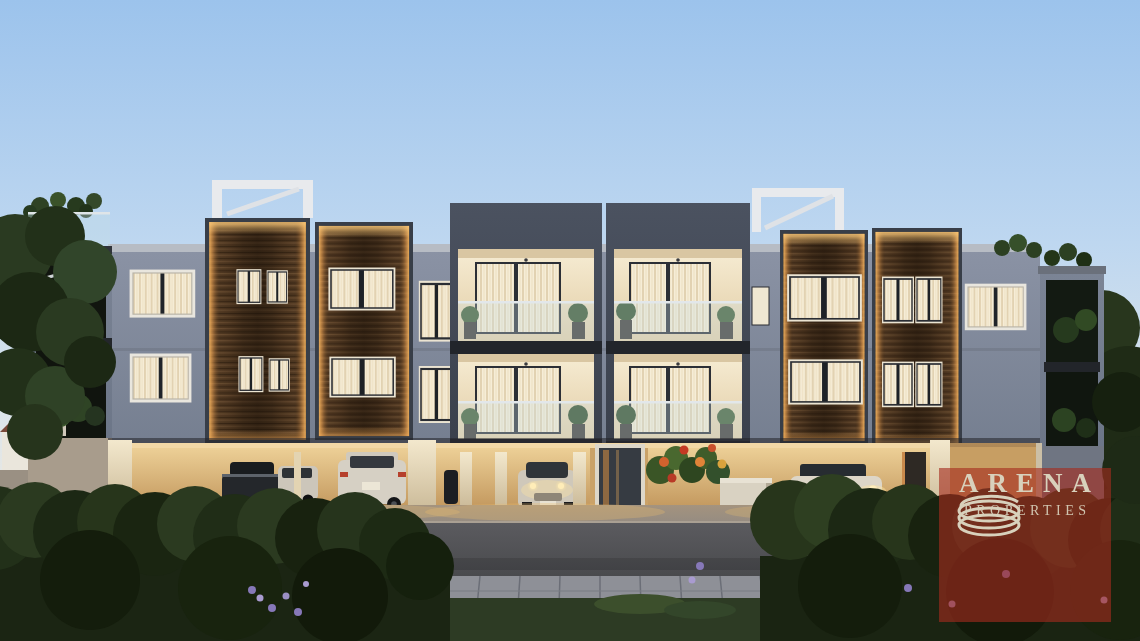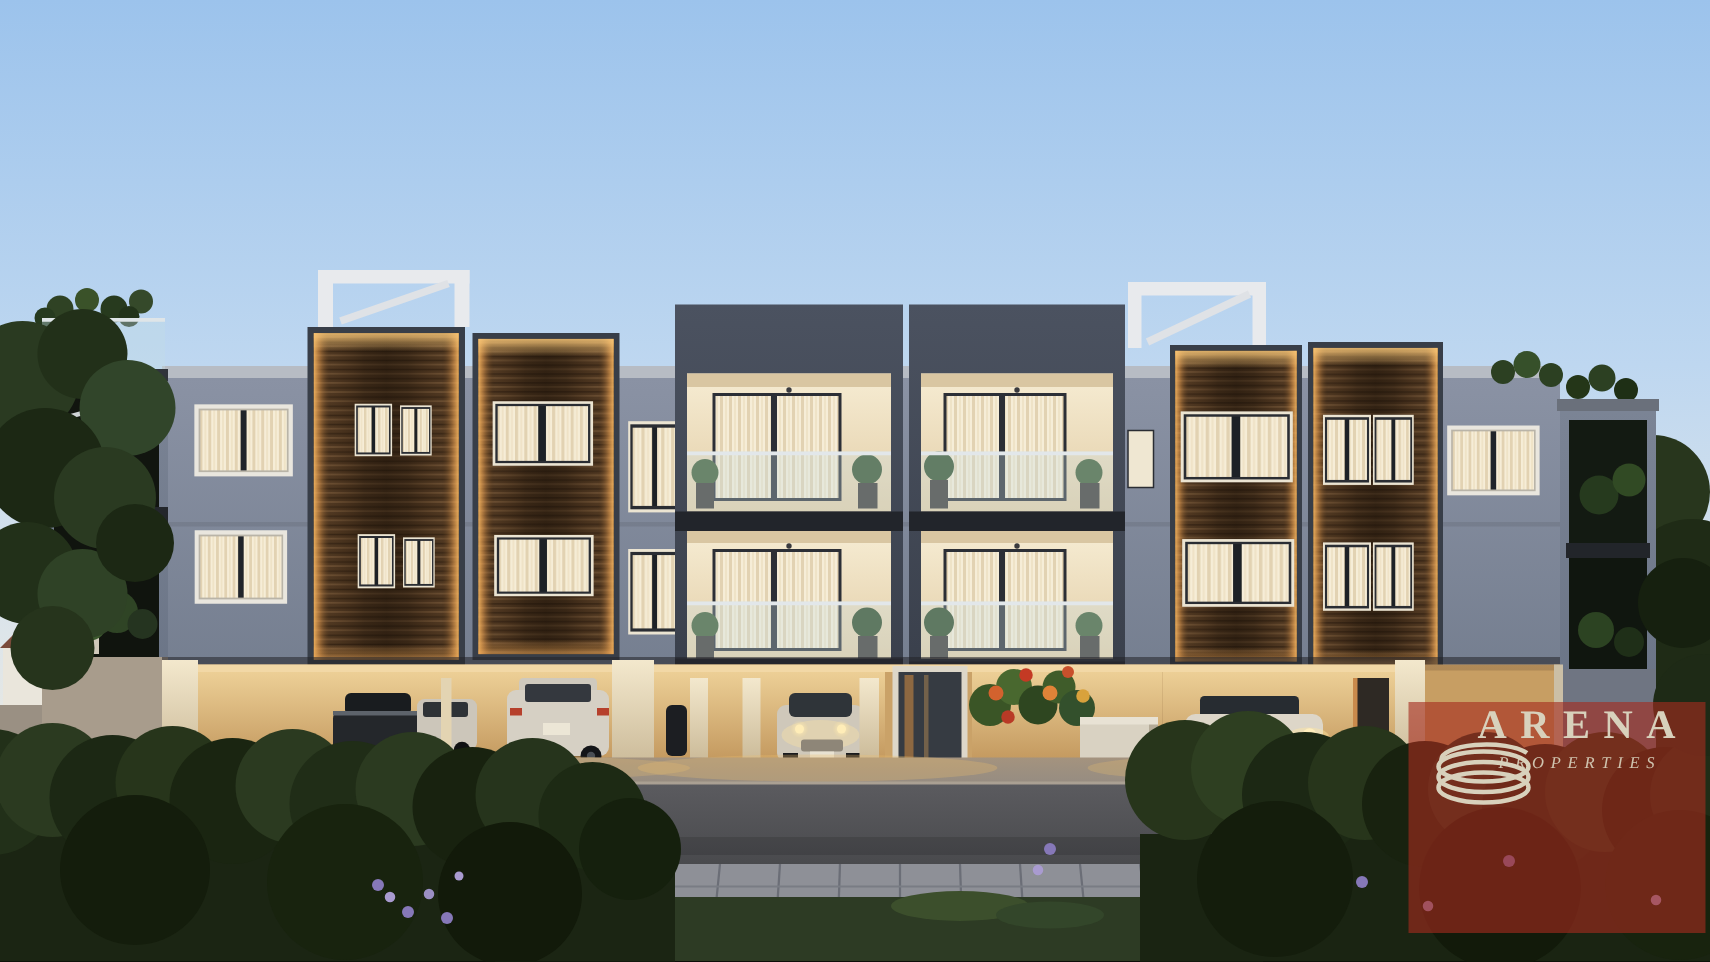--- a/index.html
+++ b/index.html
@@ -1,26 +1,26 @@
 <!DOCTYPE html>
 <html style="--sky-top: #9cc3ec; --sky-horizon: #efeade; --facade-grey: #7d8697; --frame-dark: #454b57; --timber-brown: #5d4329; --edge-glow: #f0b873; --warm-interior: #f3e7cc; --garage-glow: #e2bc82; --foliage-dark: #24301a; --road-grey: #4e4f53; --watermark-overlay: rgba(164,44,30,0.62); --watermark-text: #d8d1bc;"><head>
 <meta charset="utf-8">
 <style>
   html,body{margin:0;padding:0;background:#000;}
   .stage{position:relative;width:1140px;height:641px;overflow:hidden;
          font-family:"Liberation Serif",serif;}
   .stage svg{position:absolute;left:0;top:0;display:block;}
   .watermark{position:absolute;left:939px;top:468px;width:172px;height:154px;
              background:var(--watermark-overlay,rgba(164,44,30,.62));
-             display:flex;flex-direction:column;align-items:center;z-index:5;padding-left:26px;}
+             display:flex;flex-direction:column;align-items:center;z-index:5;}
   .wm-logo{margin-top:13px;}
   .wm-brand{color:var(--watermark-text,#d8d1bc);font-size:27px;font-weight:bold;
             letter-spacing:9px;text-indent:9px;line-height:1;margin-top:2px;}
-  .wm-tagline{color:var(--watermark-text,#d8d1bc);font-size:11px;
-              letter-spacing:4.5px;text-indent:4.5px;margin-top:6px;opacity:.92;font-style:italic;}
+  .wm-tagline{color:var(--watermark-text,#d8d1bc);font-size:14px;
+              letter-spacing:4.5px;text-indent:4.5px;margin-top:6px;opacity:.92;}
 </style>
 </head>
 <body>
 
 <div class="stage">
 <svg width="1140" height="641" viewBox="0 0 1140 641">
 <defs>
   <linearGradient id="sky" x1="0" y1="0" x2="0" y2="1">
     <stop offset="0" stop-color="#9cc3ec"></stop>
           <stop offset=".45" stop-color="#bed7f0"></stop>

